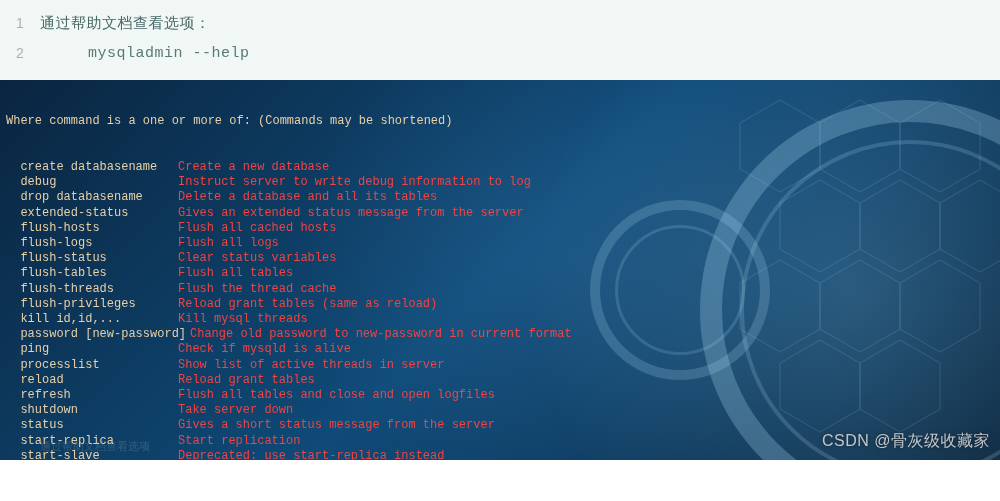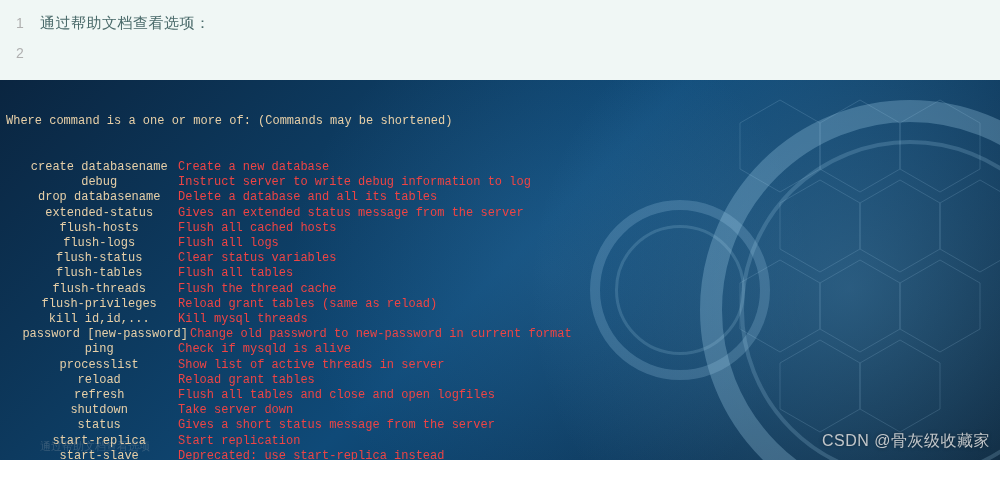--- a/index.html
+++ b/index.html
@@ -108,34 +108,35 @@
   .terminal-text {
     position: relative;
     padding: 4px 6px;
     font-family: "Courier New", Consolas, monospace;
     font-size: 12px;
     line-height: 15.2px;
     color: #e8d0a8;
     white-space: pre;
   }
   .term-row { display: flex; }
-  .term-cmd { width: 172px; flex-shrink: 0; text-align: center; }
+  .term-cmd { width: 172px; flex-shrink: 0; }
   .term-desc { color: #ef4444; }
   .term-header { color: #e8d0a8; }
 </style>
 </head>
 <body>
 
 <div class="code-block">
   <div class="code-line">
     <span class="line-number">1</span>
     <span class="line-content">通过帮助文档查看选项：</span>
   </div>
   <div class="code-line line2">
     <span class="line-number">2</span>
+    <span class="line-content">mysqladmin --help</span>
   </div>
 </div>
 
 <div class="terminal-wrap">
   <div class="terminal-bg"></div>
 
   <svg class="hex-grid" viewBox="0 0 520 420">
     <g stroke="rgba(180,220,245,0.9)" stroke-width="1" fill="none">
       <polygon points="260,40 300,63 300,109 260,132 220,109 220,63"></polygon>
       <polygon points="340,40 380,63 380,109 340,132 300,109 300,63"></polygon>

